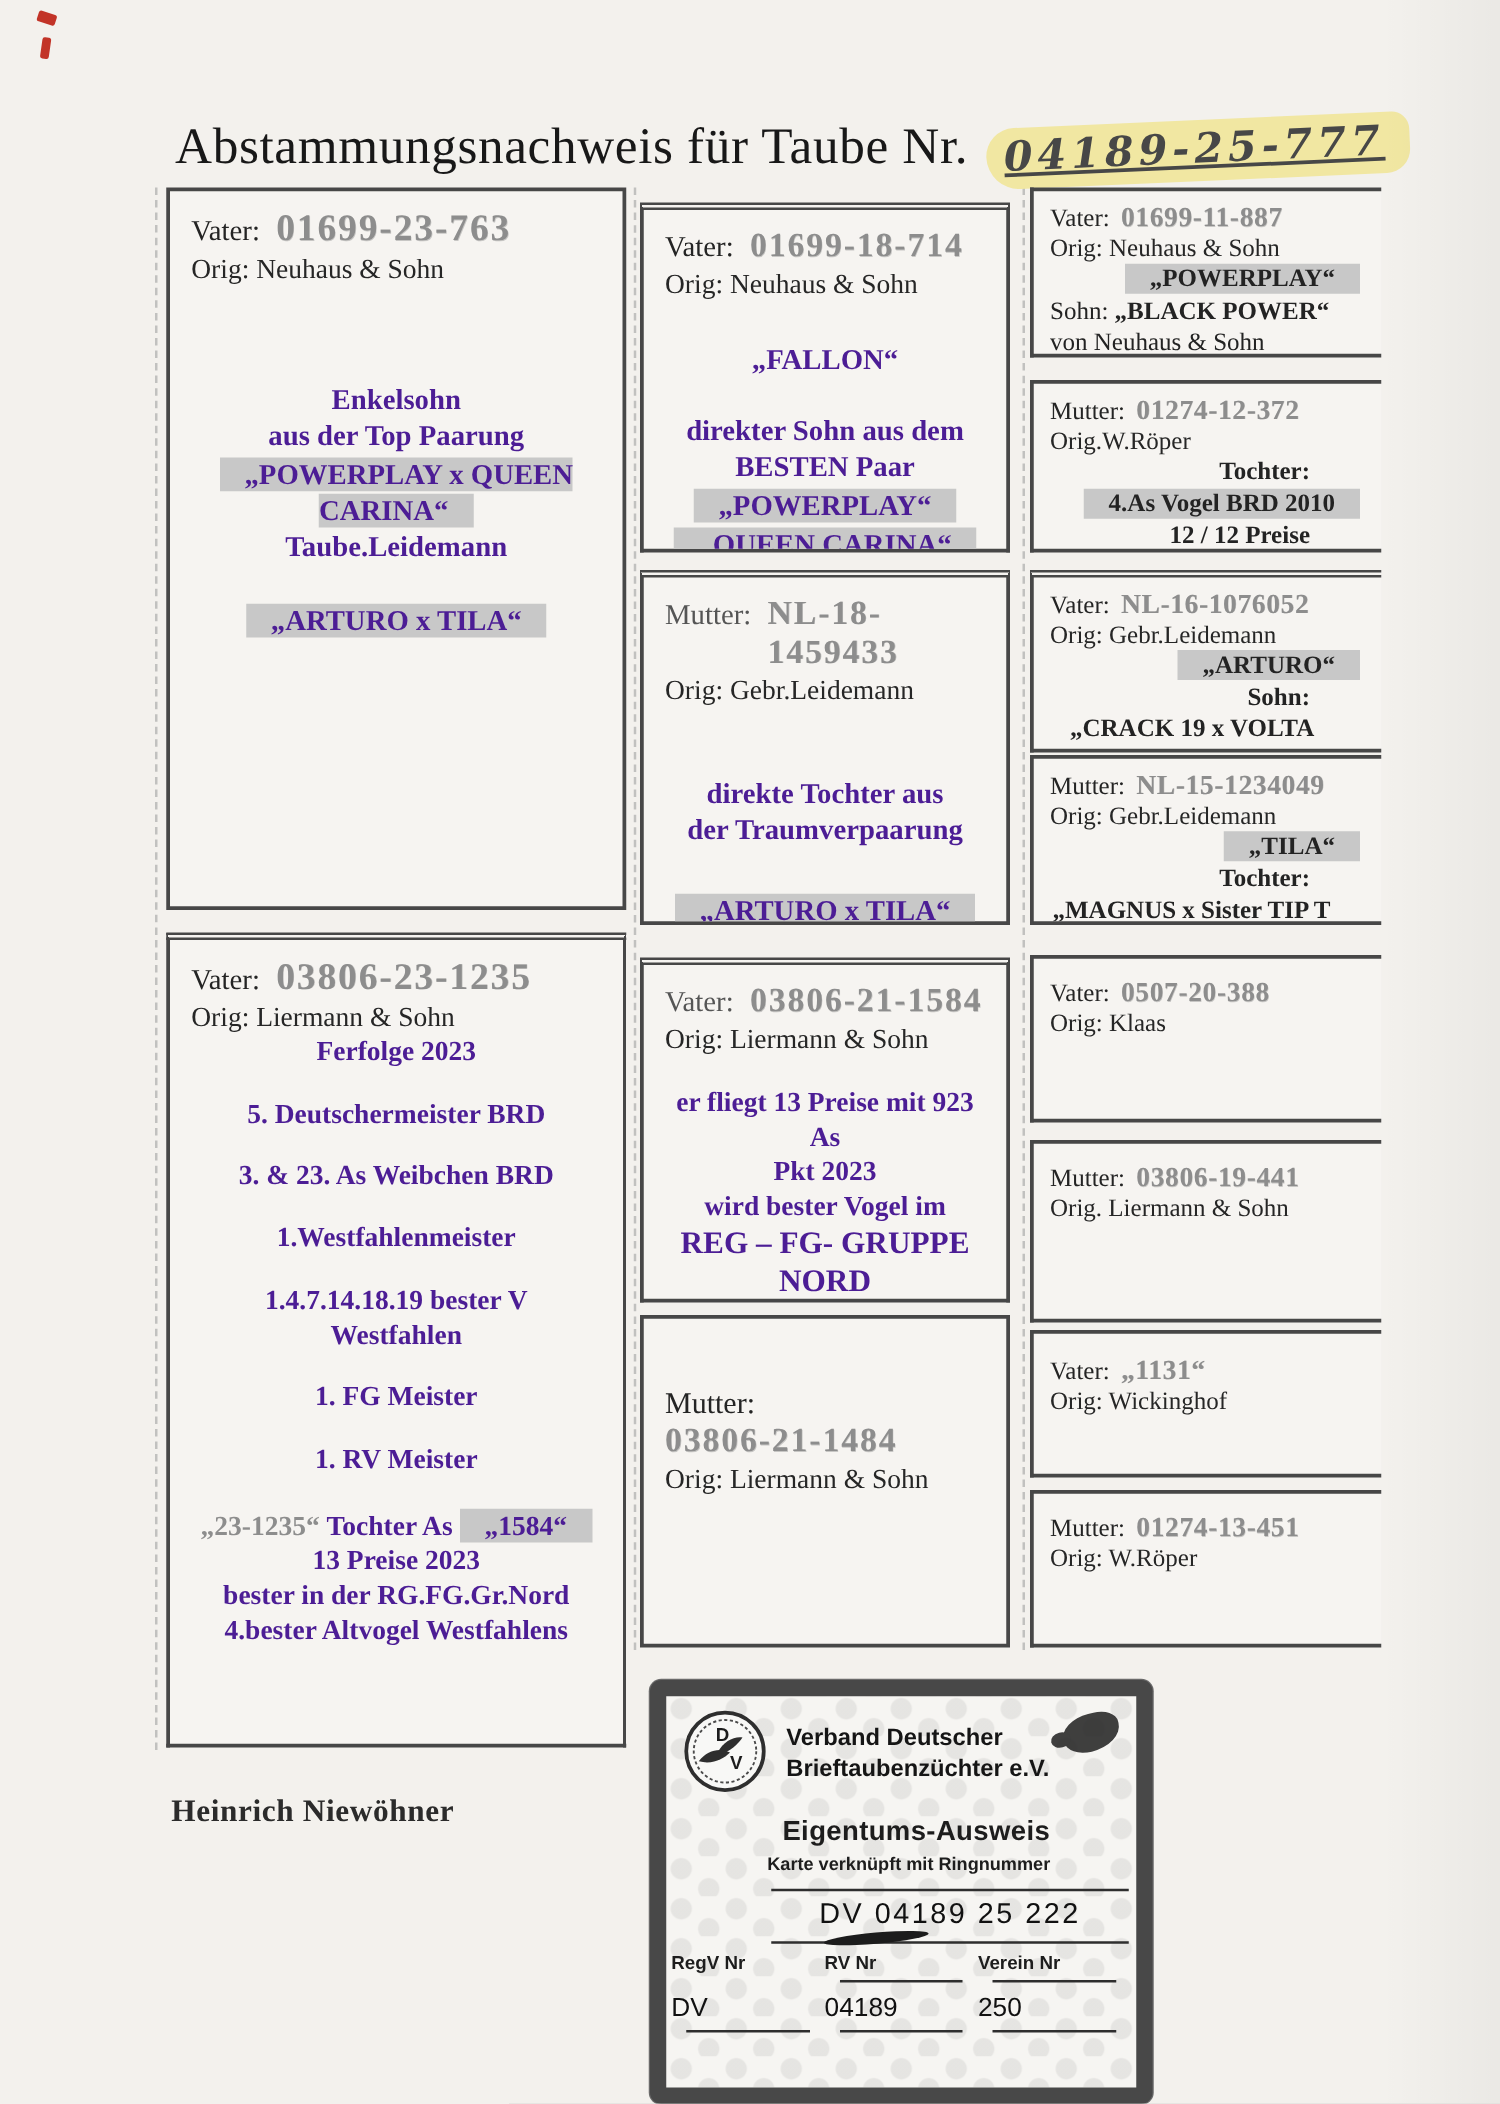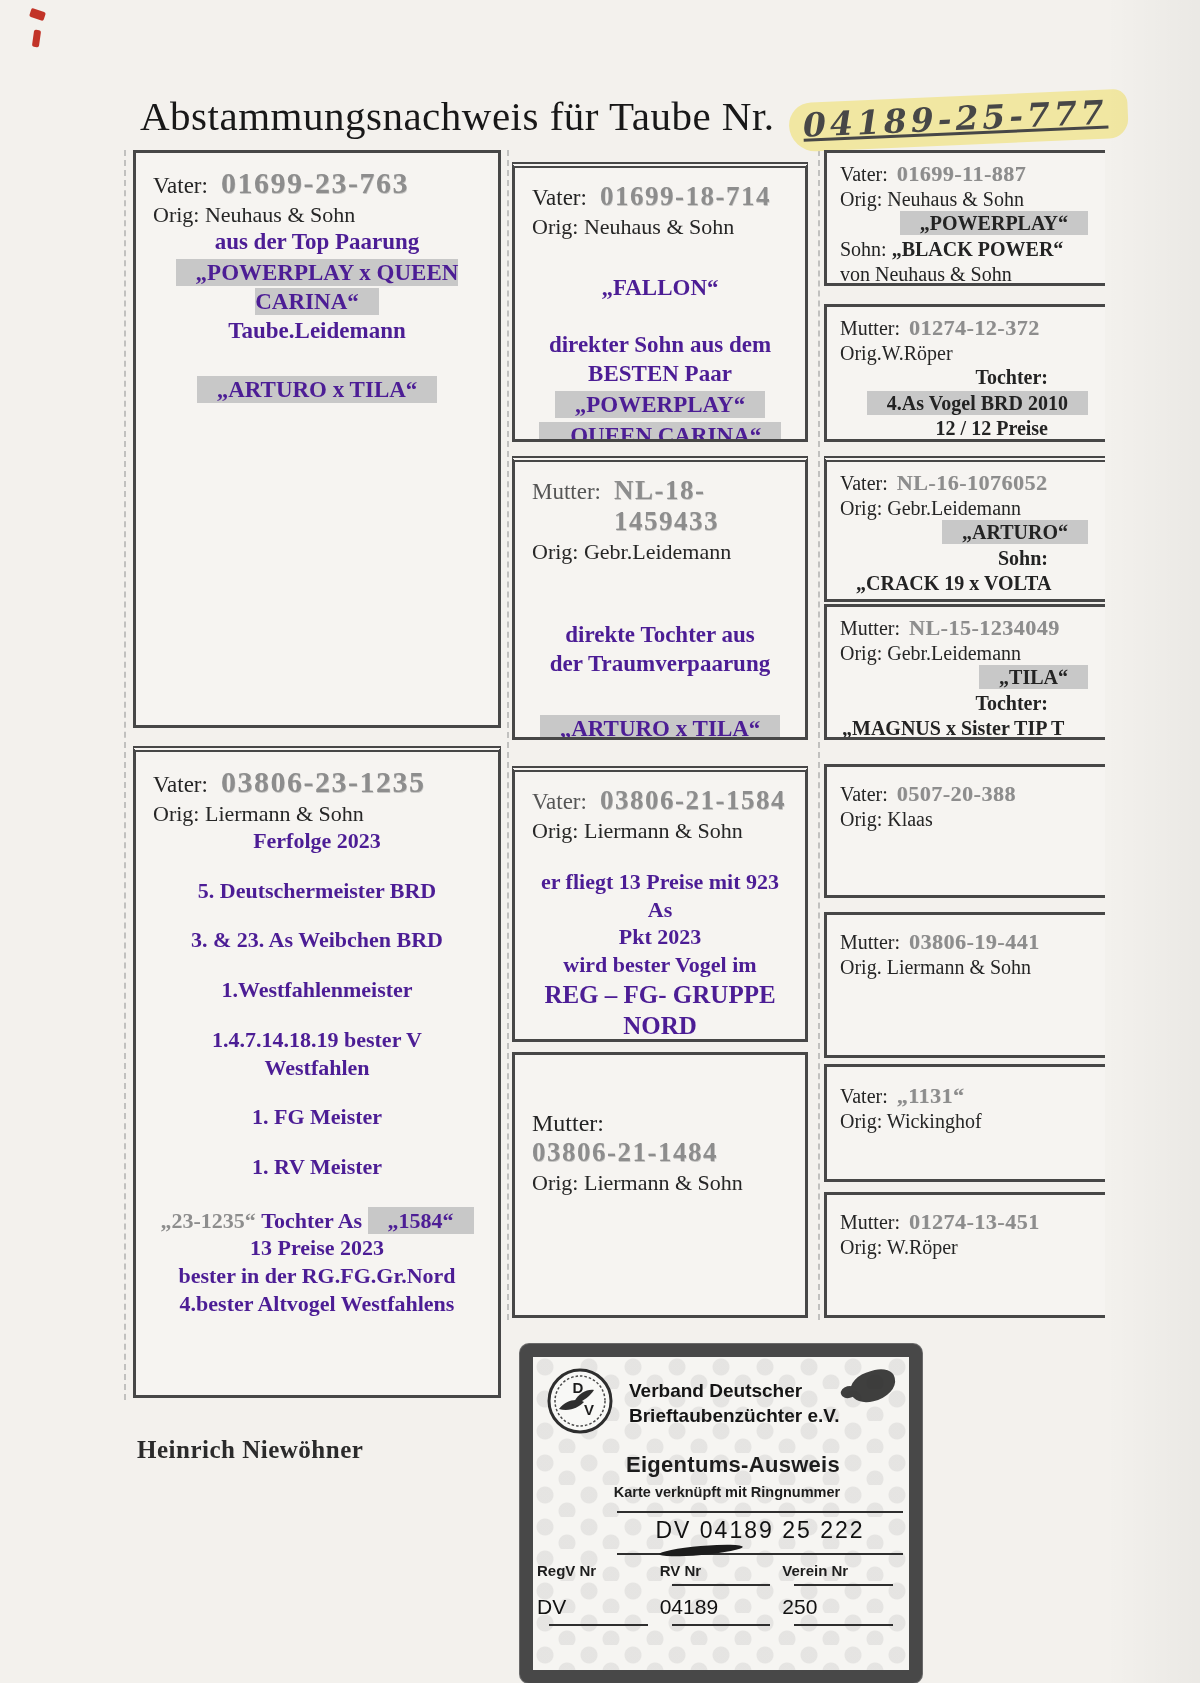--- a/index.html
+++ b/index.html
@@ -97,20 +97,21 @@
     <span class="title-label">Abstammungsnachweis für Taube Nr.</span>
     <span class="hand-number">04189-25-777</span>
   </div>
 
   <div class="box pad" style="left:133px;top:150px;width:368px;height:578px;">
     <div class="ring-row">
       <span class="lbl">Vater:</span>
       <span class="ring">01699-23-763</span>
     </div>
     <div class="orig">Orig: Neuhaus &amp; Sohn</div>
+    <div class="c b t23" style="margin-top:78px;">Enkelsohn</div>
     <div class="c b t23">aus der Top Paarung</div>
     <div class="c t23" style="margin-top:2px;"><span class="hl b">„POWERPLAY x QUEEN CARINA“</span></div>
     <div class="c b t23">Taube.Leidemann</div>
     <div class="c t23" style="margin-top:30px;"><span class="hl b">„ARTURO x TILA“</span></div>
   </div>
 
   <div class="box pad dbl-top" style="left:133px;top:746px;width:368px;height:652px;">
     <div class="ring-row">
       <span class="lbl">Vater:</span>
       <span class="ring">03806-23-1235</span>

